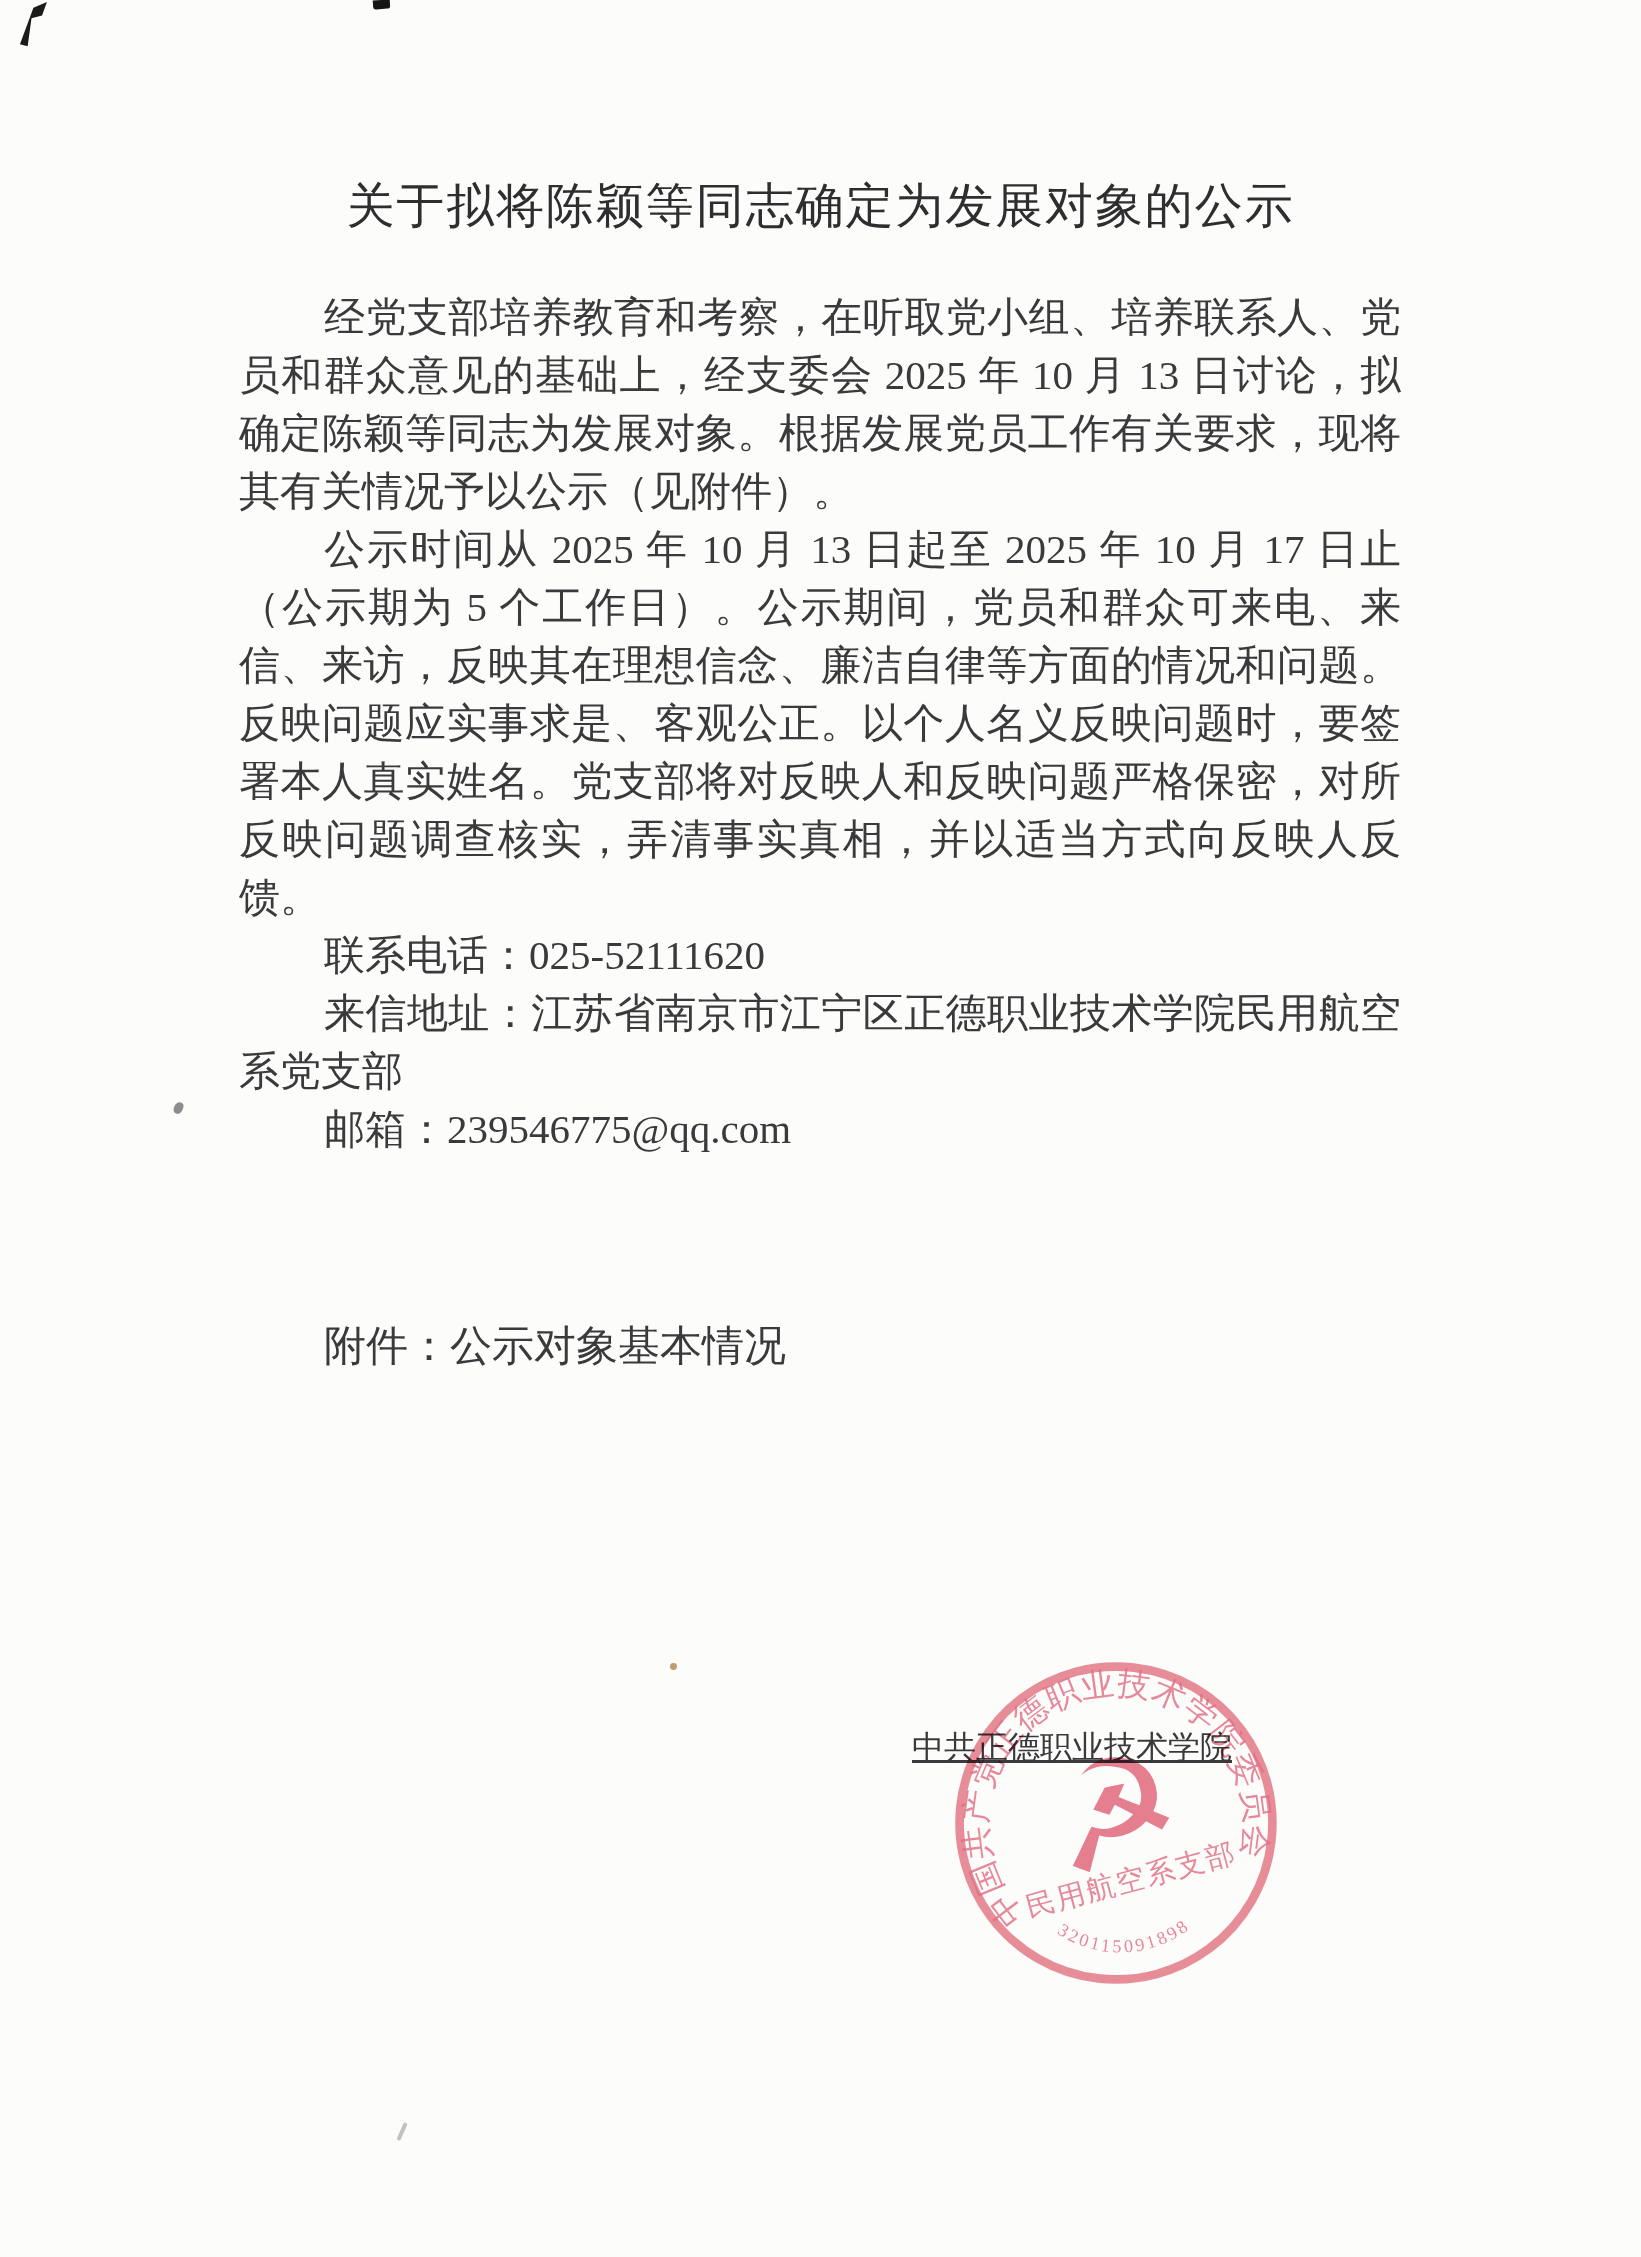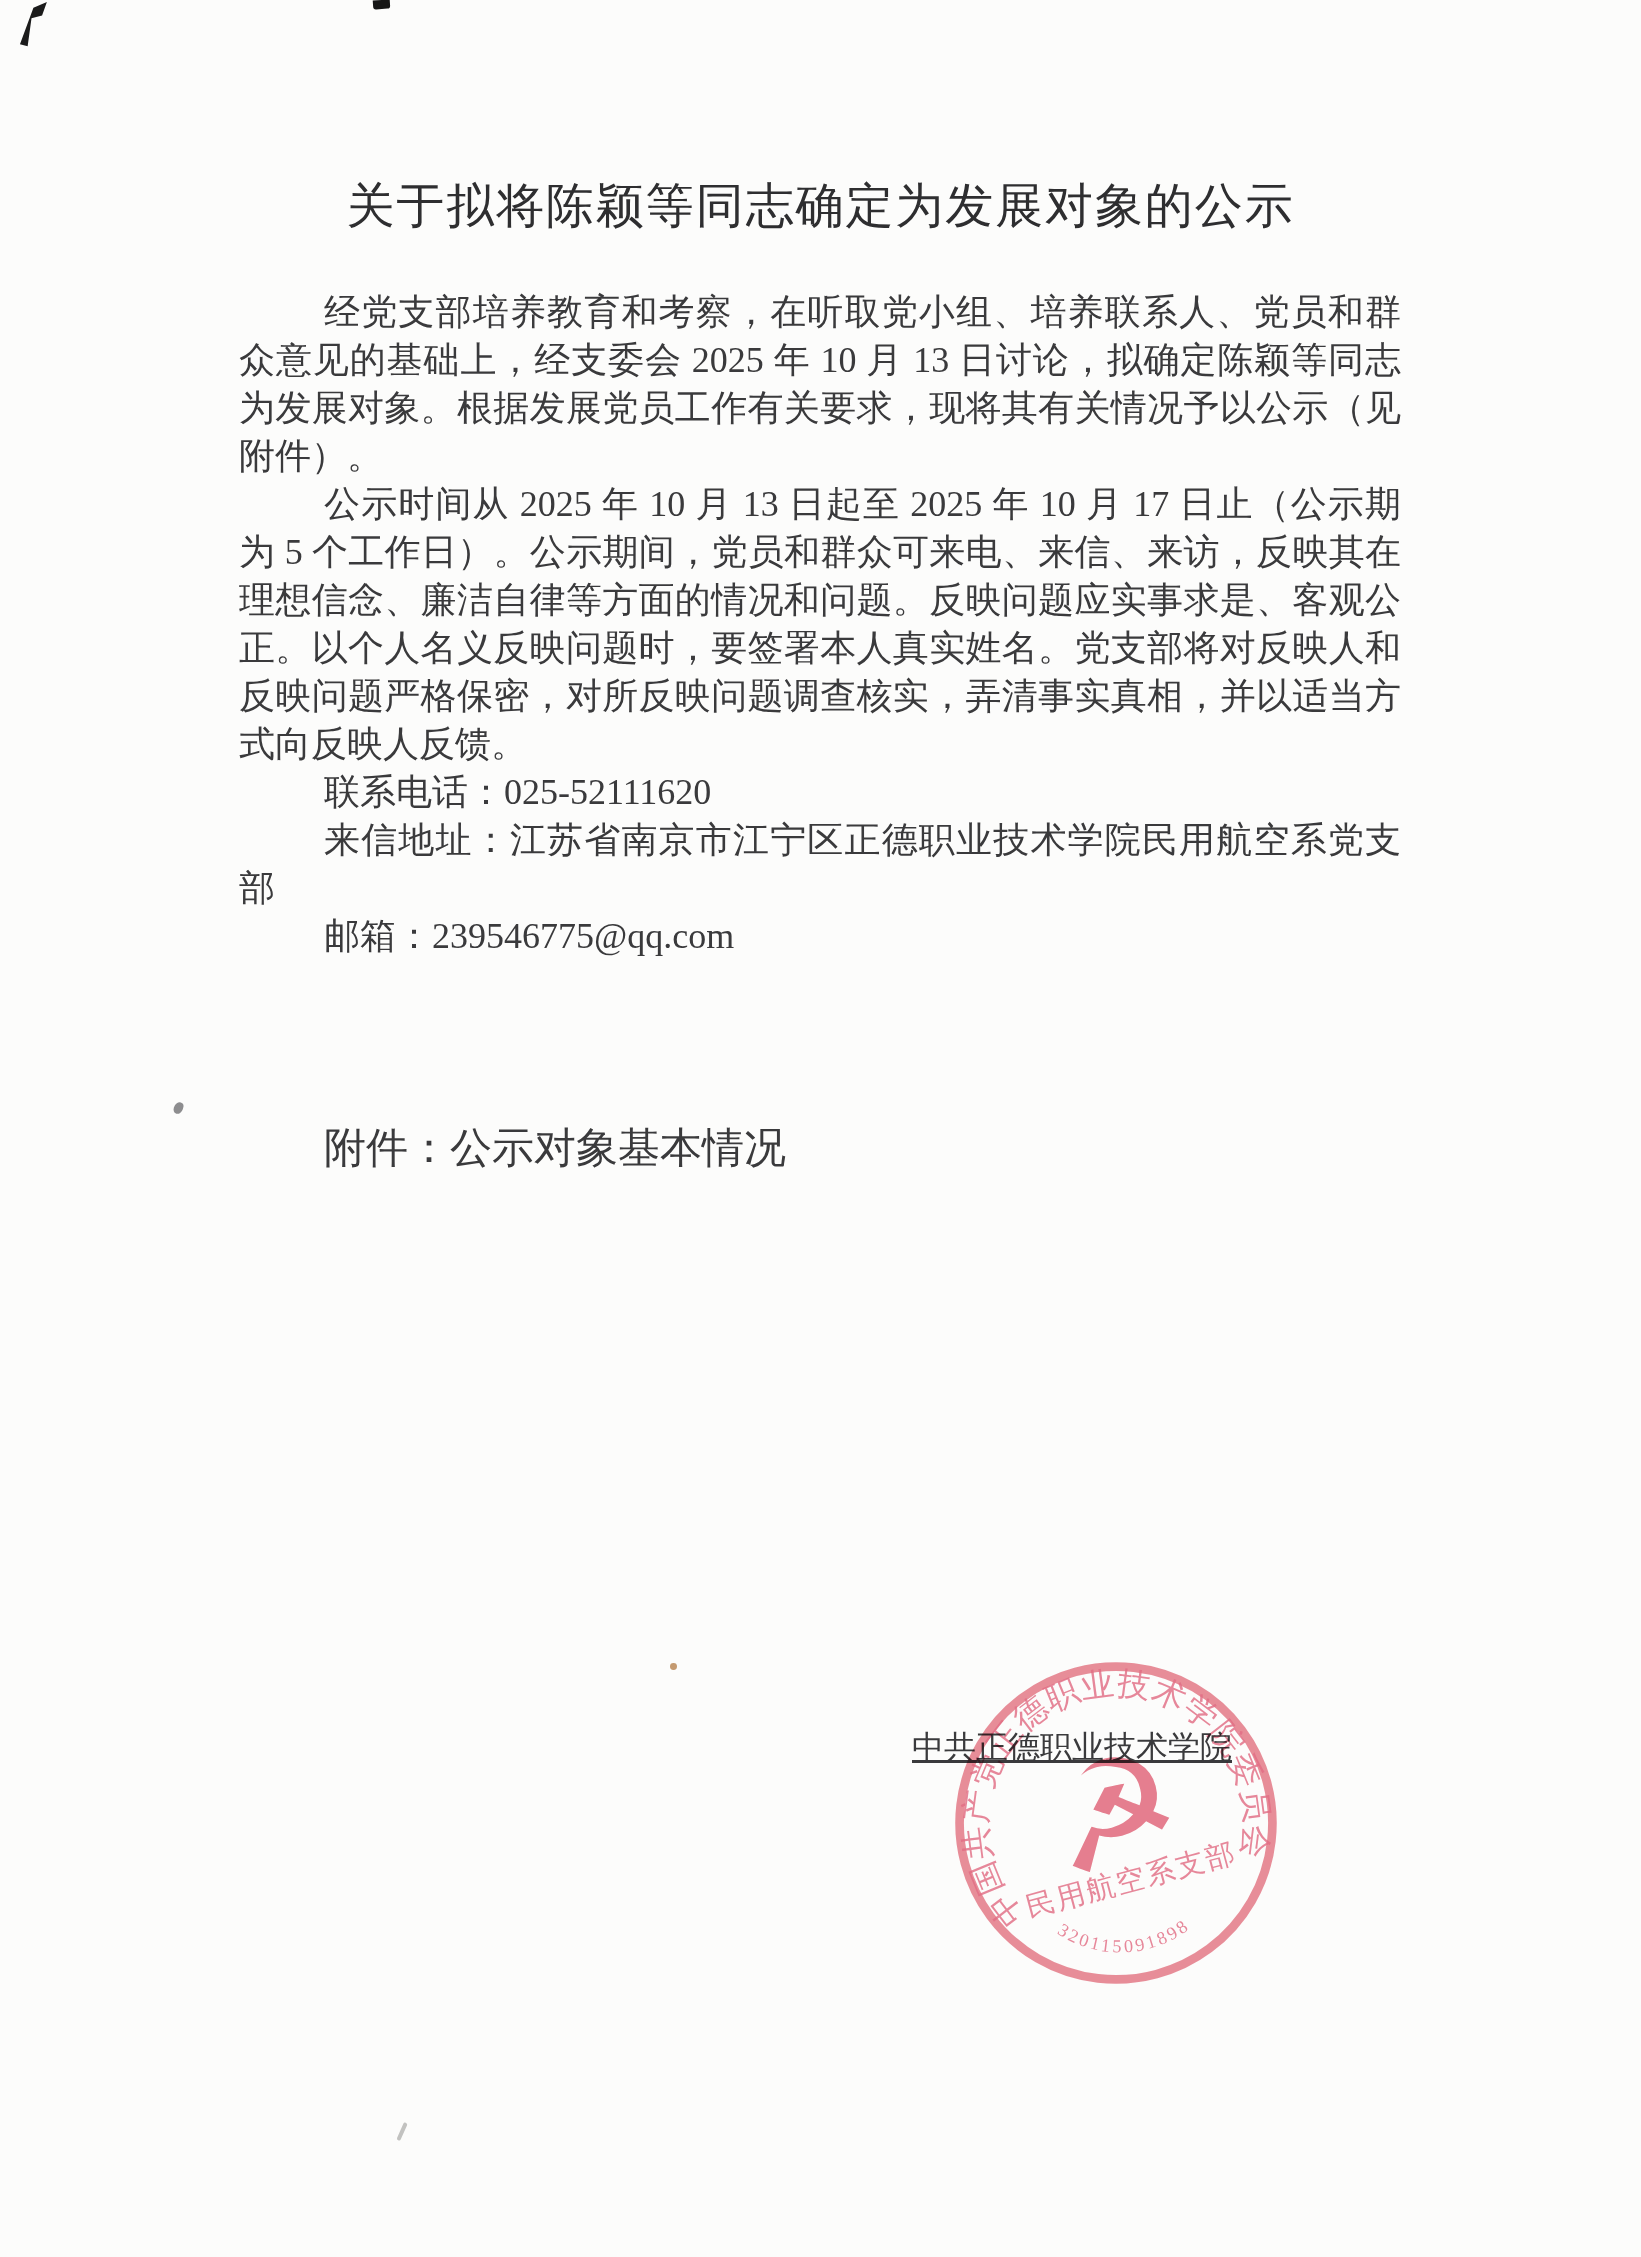--- a/index.html
+++ b/index.html
@@ -15,22 +15,22 @@
     padding-top:174px;
     text-align:center;
     font-size:48px;
     font-weight:400;
     letter-spacing:1.9px;
     color:#2e2e30;
   }
   .doc-body {
     width:1162px;
     margin:50px 0 0 239px;
-    font-size:36px;
-    line-height:48px;
+    font-size:41px;
+    line-height:58px;
     text-align:justify;
   }
   .doc-body p { margin:0; text-indent:85px; }
   .attachment-line {
     width:1162px;
     margin:151px 0 0 239px;
     font-size:42px;
     line-height:75px;
     text-indent:85px;
   }

